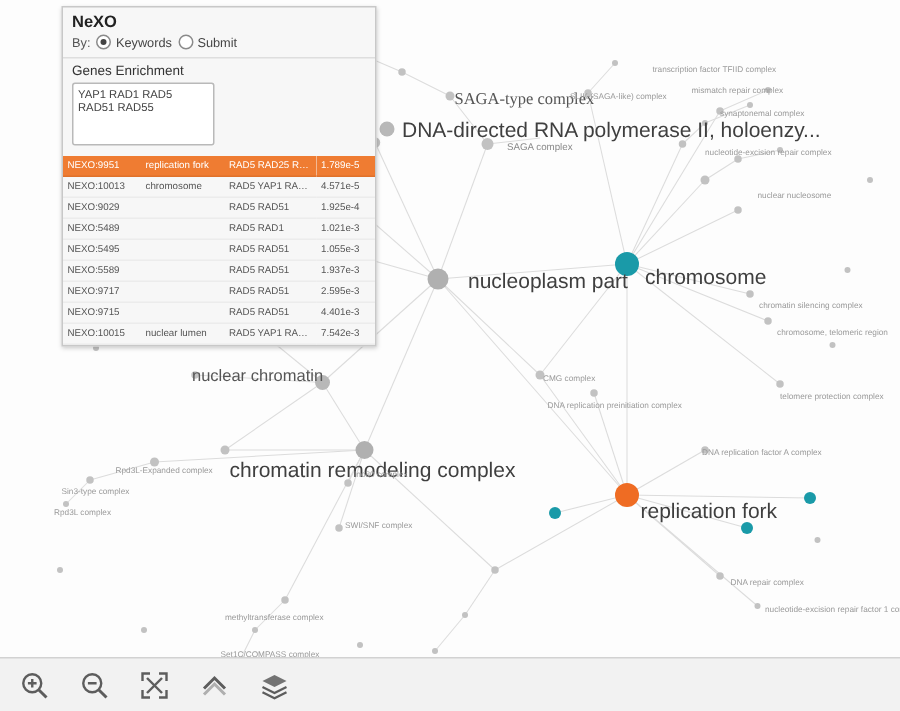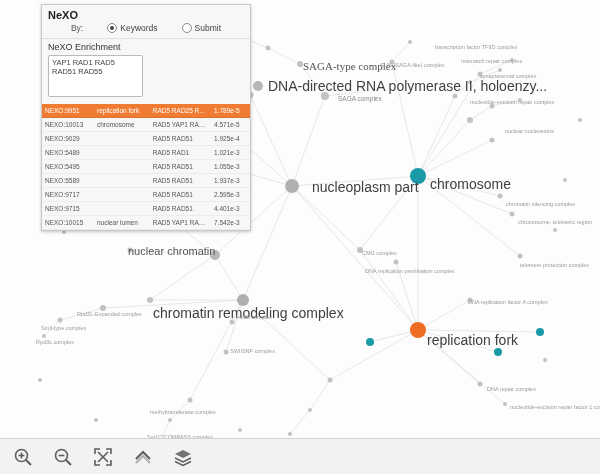--- a/index.html
+++ b/index.html
@@ -84,25 +84,24 @@
     padding: 0;
     cursor: pointer;
     display: flex;
     align-items: center;
     justify-content: center;
     color: #6b6b6b;
   }
   .radio-row {
     display: flex;
     align-items: center;
-    gap: 24px;
+    gap: 4px;
     padding: 0 6px 5px 6px;
     font-size: 8.5px;
     color: #444;
-    justify-content: center;
   }
   .radio-row .lbl { color: #555; }
   .radio {
     display: inline-flex;
     align-items: center;
     gap: 3px;
     cursor: pointer;
   }
   .radio .dot {
     width: 8px; height: 8px;
@@ -410,21 +409,21 @@
       <span class="radio checked">
         <span class="dot"></span>
         <span>Keywords</span>
       </span>
       <span class="radio">
         <span class="dot"></span>
         <span>Submit</span>
       </span>
     </div>
 
-    <div class="section-head">NeXO Enrichment</div>
+    <div class="section-head">Genes Enrichment</div>
     <textarea class="term-box" style="">YAP1 RAD1 RAD5 RAD51 RAD55</textarea>
 
 
     <table class="results">
       <tbody id="results-body">
           <tr class="sel">
             <td class="c0">NEXO:9951</td>
             <td class="c1">replication fork</td>
             <td class="c2">RAD5 RAD25 RAD51 RAD1</td>
             <td class="c3">1.789e-5</td>

